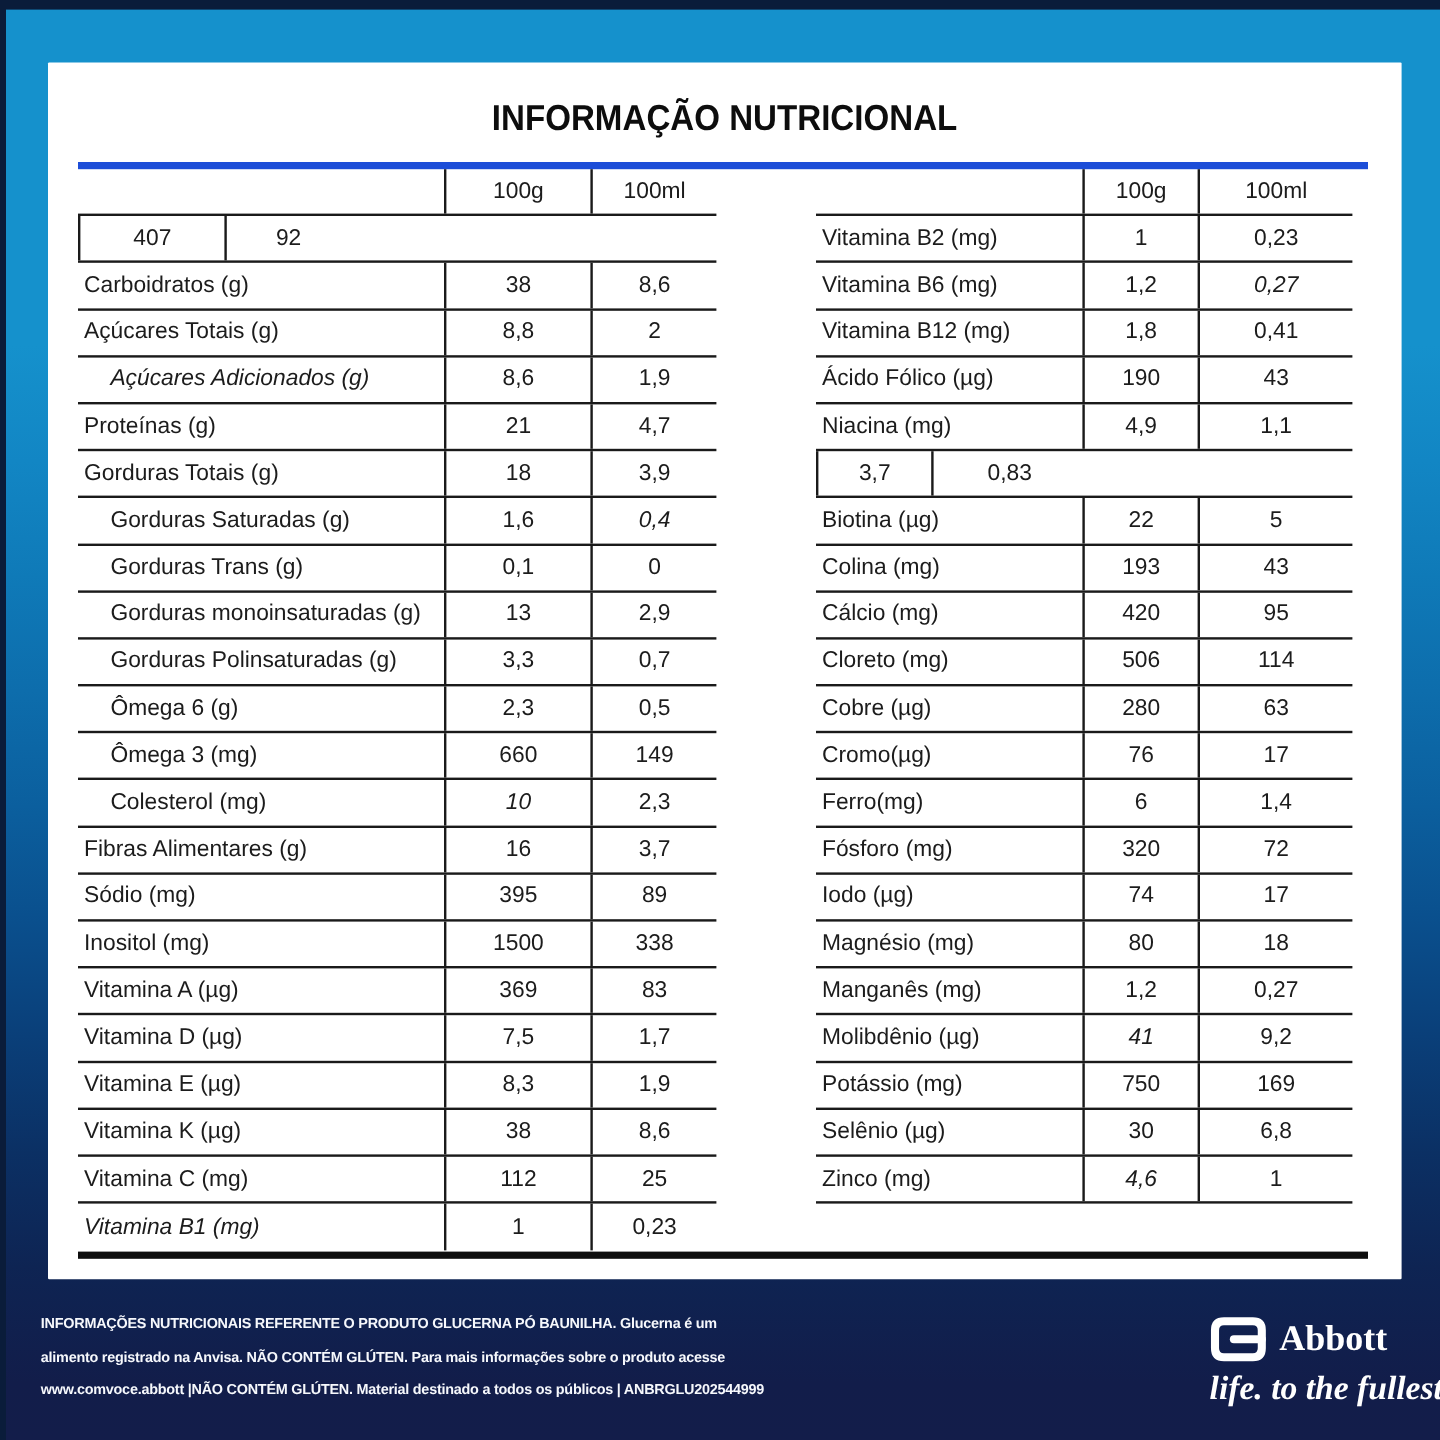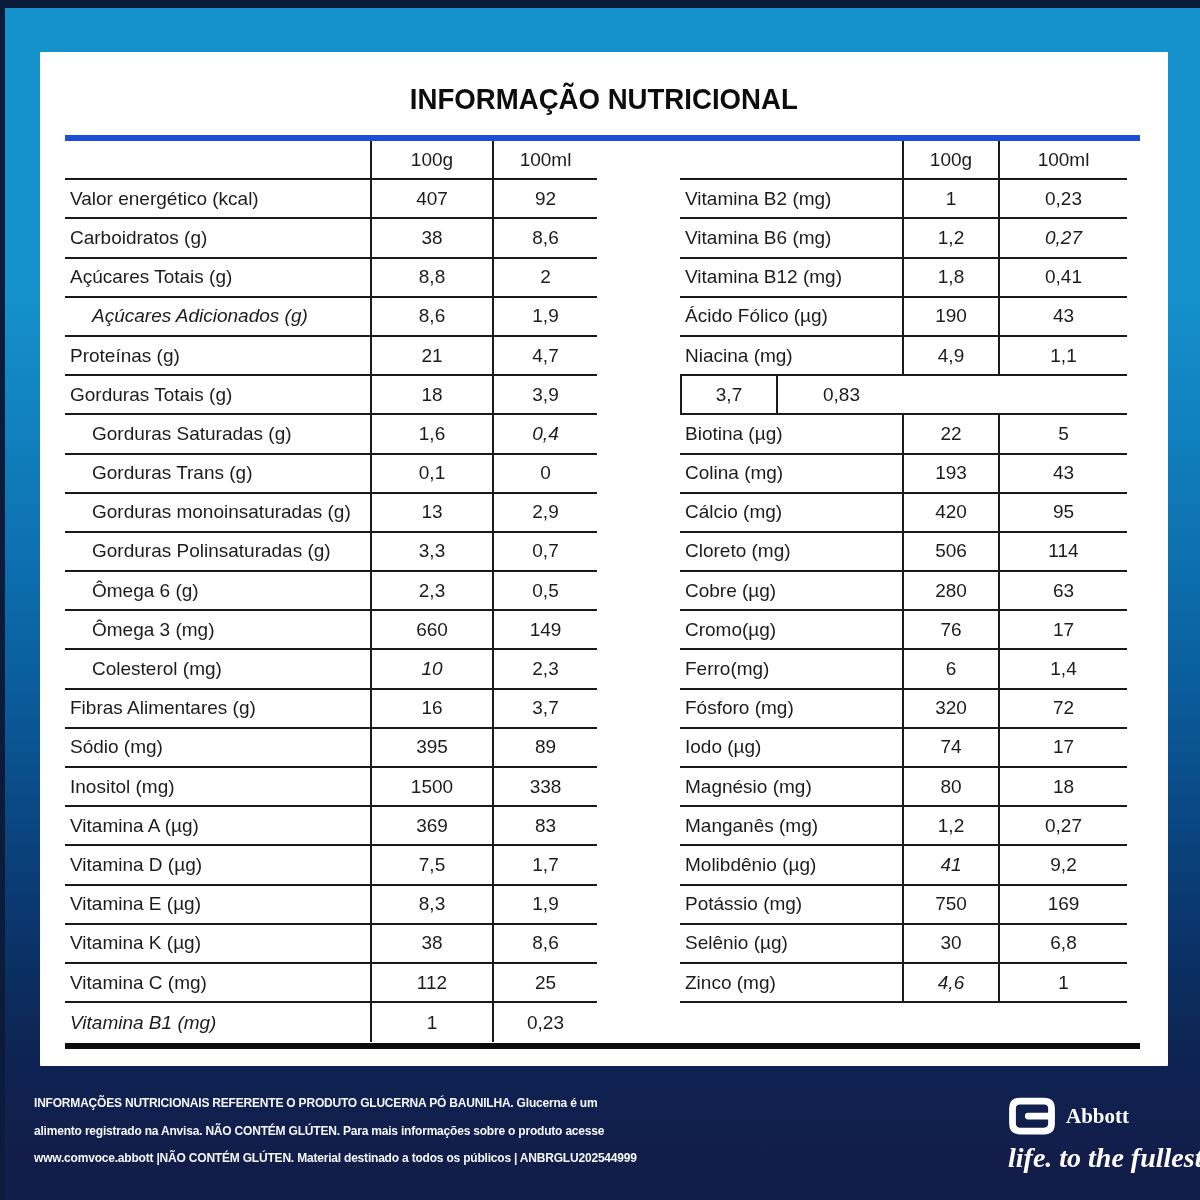--- a/index.html
+++ b/index.html
@@ -54,21 +54,21 @@
   
   .footer-text{
     position:absolute;left:34px;top:1090px;width:900px;
     color:#f6f8fc;font-weight:bold;font-size:12px;line-height:27.5px;
     letter-spacing:-0.2px;white-space:nowrap;
   }
   .brand{position:absolute;top:1096px;right:30px;width:162px;text-align:left;color:#ffffff;}
   .brand-top{display:flex;align-items:center;gap:10px;}
   .brand-name{
     font-family:"Liberation Serif","DejaVu Serif",serif;
-    font-weight:bold;font-size:21px;letter-spacing:0;
+    font-weight:bold;font-size:30px;letter-spacing:0;
   }
   .tagline{
     margin-top:6px;
     font-family:"Liberation Serif","DejaVu Serif",serif;
     font-style:italic;font-weight:bold;font-size:28px;letter-spacing:0;
     white-space:nowrap;
   }
 </style>
 </head>
 <body>
@@ -81,21 +81,20 @@
     <div class="title"><span>INFORMAÇÃO NUTRICIONAL</span></div>
 
     <div class="ntable">
       <div class="tblock left" id="left-block">
         <div class="trow">
           <div class="cell lab"></div>
           <div class="cell val v1">100g</div>
           <div class="cell val v2">100ml</div>
         </div>
       <div class="trow">
-            <div class="cell lab">Valor energético (kcal)</div>
             <div class="cell val v1">407</div>
             <div class="cell val v2">92</div>
           </div>
           <div class="trow">
             <div class="cell lab">Carboidratos (g)</div>
             <div class="cell val v1">38</div>
             <div class="cell val v2">8,6</div>
           </div>
           <div class="trow">
             <div class="cell lab">Açúcares Totais (g)</div>

